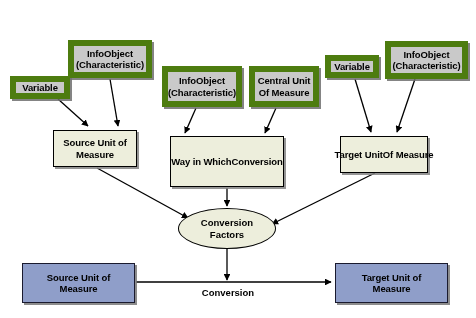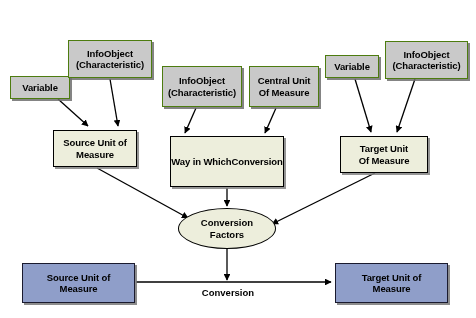--- a/index.html
+++ b/index.html
@@ -33,21 +33,21 @@
     font-weight: bold;
     font-size: 9.5px;
     line-height: 11.5px;
     color: #000000;
     letter-spacing: -0.1px;
     z-index: 3;
     white-space: nowrap;
   }
   .node-gray {
     background: #c9c9c9;
-    border: 1px solid #4d7c0f;
+    border: 6px solid #4d7c0f;
     box-shadow: 2px 2px 0 0 rgba(110,110,110,0.85);
   }
   .node-cream {
     background: #edeedc;
     border: 1px solid #000000;
     box-shadow: 2px 2px 0 0 rgba(130,130,130,0.85);
   }
   .node-blue {
     background: #8f9ec9;
     border: 1px solid #1a1a2e;
@@ -149,21 +149,21 @@
   <div class="node node-cream" style="left:53px; top:130px; width:84px; height:37px; flex-direction:column;">
     <span>Source Unit of</span>
     <span>Measure</span>
   </div>
 
   <div class="node node-cream ov" style="left:170px; top:136px; width:114px; height:51px; flex-direction:row;">
     <span>Way in Which</span>
     <span>Conversion</span>
   </div>
 
-  <div class="node node-cream" style="left:340px; top:136px; width:88px; height:37px; flex-direction:column;">
+  <div class="node node-cream" style="left:340px; top:136px; width:88px; height:37px; flex-direction:row;">
     <span>Target Unit</span>
     <span>Of Measure</span>
   </div>
 
   <div class="node-ellipse" style="left:178px; top:208px; width:98px; height:41px; flex-direction:column;">
     <span>Conversion</span>
     <span>Factors</span>
   </div>
 
   <div class="node node-blue" style="left:22px; top:263px; width:113px; height:40px; flex-direction:column;">

